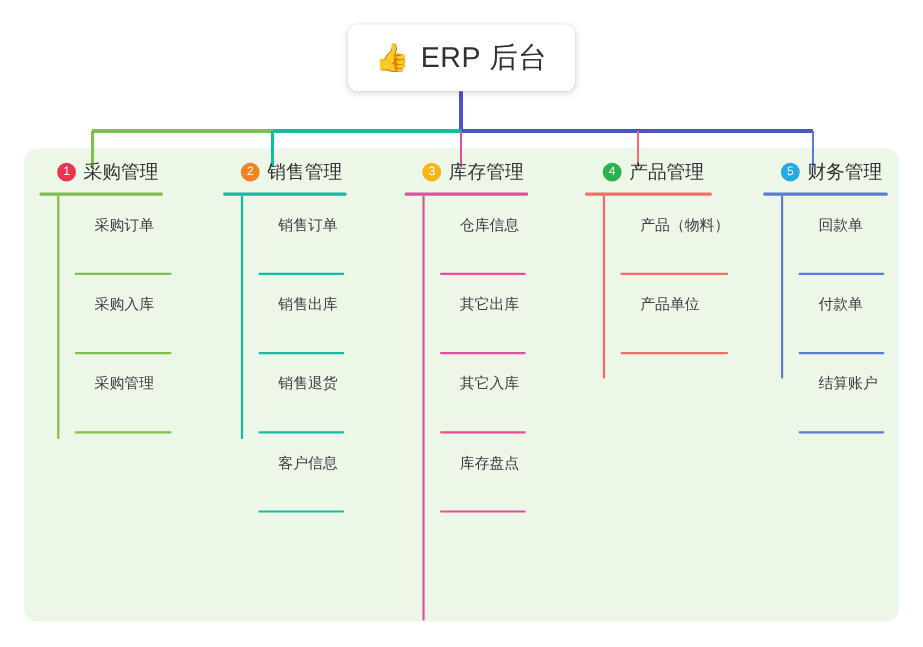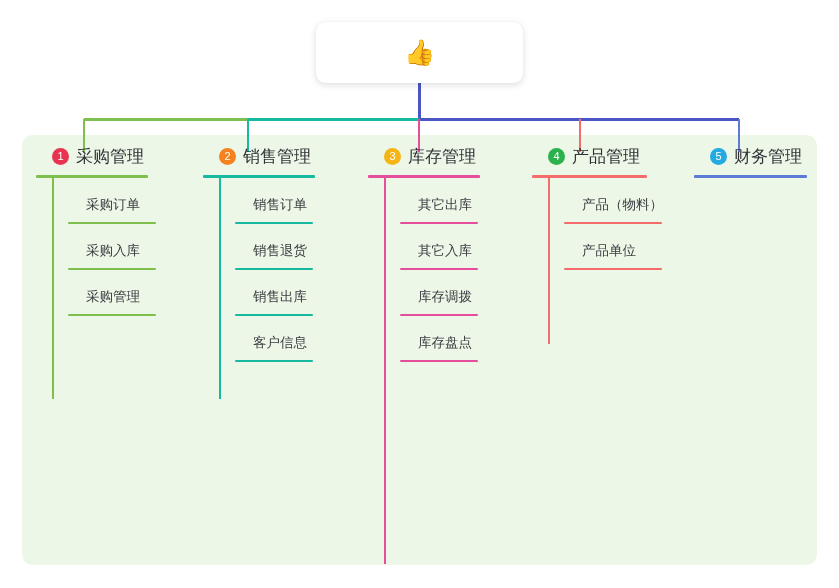--- a/index.html
+++ b/index.html
@@ -112,21 +112,21 @@
     padding-left: 16px;
   }
   .spine {
     position: absolute;
     left: 16px;
     top: 0;
     width: 2px;
   }
   .leaf {
     position: relative;
-    height: 46px;
+    height: 72px;
     box-sizing: border-box;
   }
   .leaf-text {
     position: absolute;
     left: 34px;
     top: 27px;
     font-size: 13.5px;
     color: #3a3c40;
     white-space: nowrap;
     transform: translateY(-50%);
@@ -154,20 +154,21 @@
       <line x1="84" y1="119" x2="84" y2="152" stroke="#7FBF4D" stroke-width="2.5" shape-rendering="crispEdges"></line>
       <line x1="248" y1="119" x2="248" y2="152" stroke="#17B9A0" stroke-width="2.5" shape-rendering="crispEdges"></line>
       <line x1="419" y1="119" x2="419" y2="152" stroke="#E54E9B" stroke-width="2.5" shape-rendering="crispEdges"></line>
       <line x1="580" y1="119" x2="580" y2="152" stroke="#F56C6C" stroke-width="2.5" shape-rendering="crispEdges"></line>
       <line x1="739" y1="119" x2="739" y2="152" stroke="#5B7BD5" stroke-width="2.5" shape-rendering="crispEdges"></line>
     </svg>
 
   <div class="root-card">
     <div class="root-inner">
       <span class="root-emoji">👍</span>
+      <span class="root-title">ERP 后台</span>
     </div>
   </div>
 
   <div id="columns">
       <div class="col" style="left: 36px;">
         <div class="col-head">
           <span class="badge" style="background: rgb(232, 52, 78);">1</span>
           <span class="col-title">采购管理</span>
         </div>
         <div class="head-rule" style="background: rgb(127, 191, 77); width: 112px;"></div>
@@ -193,51 +194,51 @@
           <span class="col-title">销售管理</span>
         </div>
         <div class="head-rule" style="background: rgb(23, 185, 160); width: 112px;"></div>
         <div class="branch">
           <div class="spine" style="background: rgb(23, 185, 160); height: 221px;"></div>
           <div class="leaf">
             <span class="leaf-text">销售订单</span>
             <div class="leaf-rule" style="background: rgb(23, 185, 160); width: 78px;"></div>
           </div>
           <div class="leaf">
+            <span class="leaf-text">销售出库</span>
+            <div class="leaf-rule" style="background: rgb(23, 185, 160); width: 78px;"></div>
+          </div>
+          <div class="leaf">
             <span class="leaf-text">销售退货</span>
-            <div class="leaf-rule" style="background: rgb(23, 185, 160); width: 78px;"></div>
-          </div>
-          <div class="leaf">
-            <span class="leaf-text">销售出库</span>
             <div class="leaf-rule" style="background: rgb(23, 185, 160); width: 78px;"></div>
           </div>
           <div class="leaf">
             <span class="leaf-text">客户信息</span>
             <div class="leaf-rule" style="background: rgb(23, 185, 160); width: 78px;"></div>
           </div>
         </div>
       </div>
       <div class="col" style="left: 368px;">
         <div class="col-head">
           <span class="badge" style="background: rgb(245, 181, 22);">3</span>
           <span class="col-title">库存管理</span>
         </div>
         <div class="head-rule" style="background: rgb(229, 78, 155); width: 112px;"></div>
         <div class="branch">
           <div class="spine" style="background: rgb(229, 78, 155); height: 386px;"></div>
           <div class="leaf">
+            <span class="leaf-text">仓库信息</span>
+            <div class="leaf-rule" style="background: rgb(229, 78, 155); width: 78px;"></div>
+          </div>
+          <div class="leaf">
             <span class="leaf-text">其它出库</span>
             <div class="leaf-rule" style="background: rgb(229, 78, 155); width: 78px;"></div>
           </div>
           <div class="leaf">
             <span class="leaf-text">其它入库</span>
-            <div class="leaf-rule" style="background: rgb(229, 78, 155); width: 78px;"></div>
-          </div>
-          <div class="leaf">
-            <span class="leaf-text">库存调拨</span>
             <div class="leaf-rule" style="background: rgb(229, 78, 155); width: 78px;"></div>
           </div>
           <div class="leaf">
             <span class="leaf-text">库存盘点</span>
             <div class="leaf-rule" style="background: rgb(229, 78, 155); width: 78px;"></div>
           </div>
         </div>
       </div>
       <div class="col" style="left: 532px;">
         <div class="col-head">
@@ -256,16 +257,31 @@
             <div class="leaf-rule" style="background: rgb(245, 108, 108); width: 98px;"></div>
           </div>
         </div>
       </div>
       <div class="col" style="left: 694px;">
         <div class="col-head">
           <span class="badge" style="background: rgb(36, 169, 224);">5</span>
           <span class="col-title">财务管理</span>
         </div>
         <div class="head-rule" style="background: rgb(91, 123, 213); width: 113px;"></div>
+        <div class="branch">
+          <div class="spine" style="background: rgb(91, 123, 213); height: 166px;"></div>
+          <div class="leaf">
+            <span class="leaf-text">回款单</span>
+            <div class="leaf-rule" style="background: rgb(91, 123, 213); width: 78px;"></div>
+          </div>
+          <div class="leaf">
+            <span class="leaf-text">付款单</span>
+            <div class="leaf-rule" style="background: rgb(91, 123, 213); width: 78px;"></div>
+          </div>
+          <div class="leaf">
+            <span class="leaf-text">结算账户</span>
+            <div class="leaf-rule" style="background: rgb(91, 123, 213); width: 78px;"></div>
+          </div>
+        </div>
       </div>
     </div>
 
 </div>
 
 </body></html>

